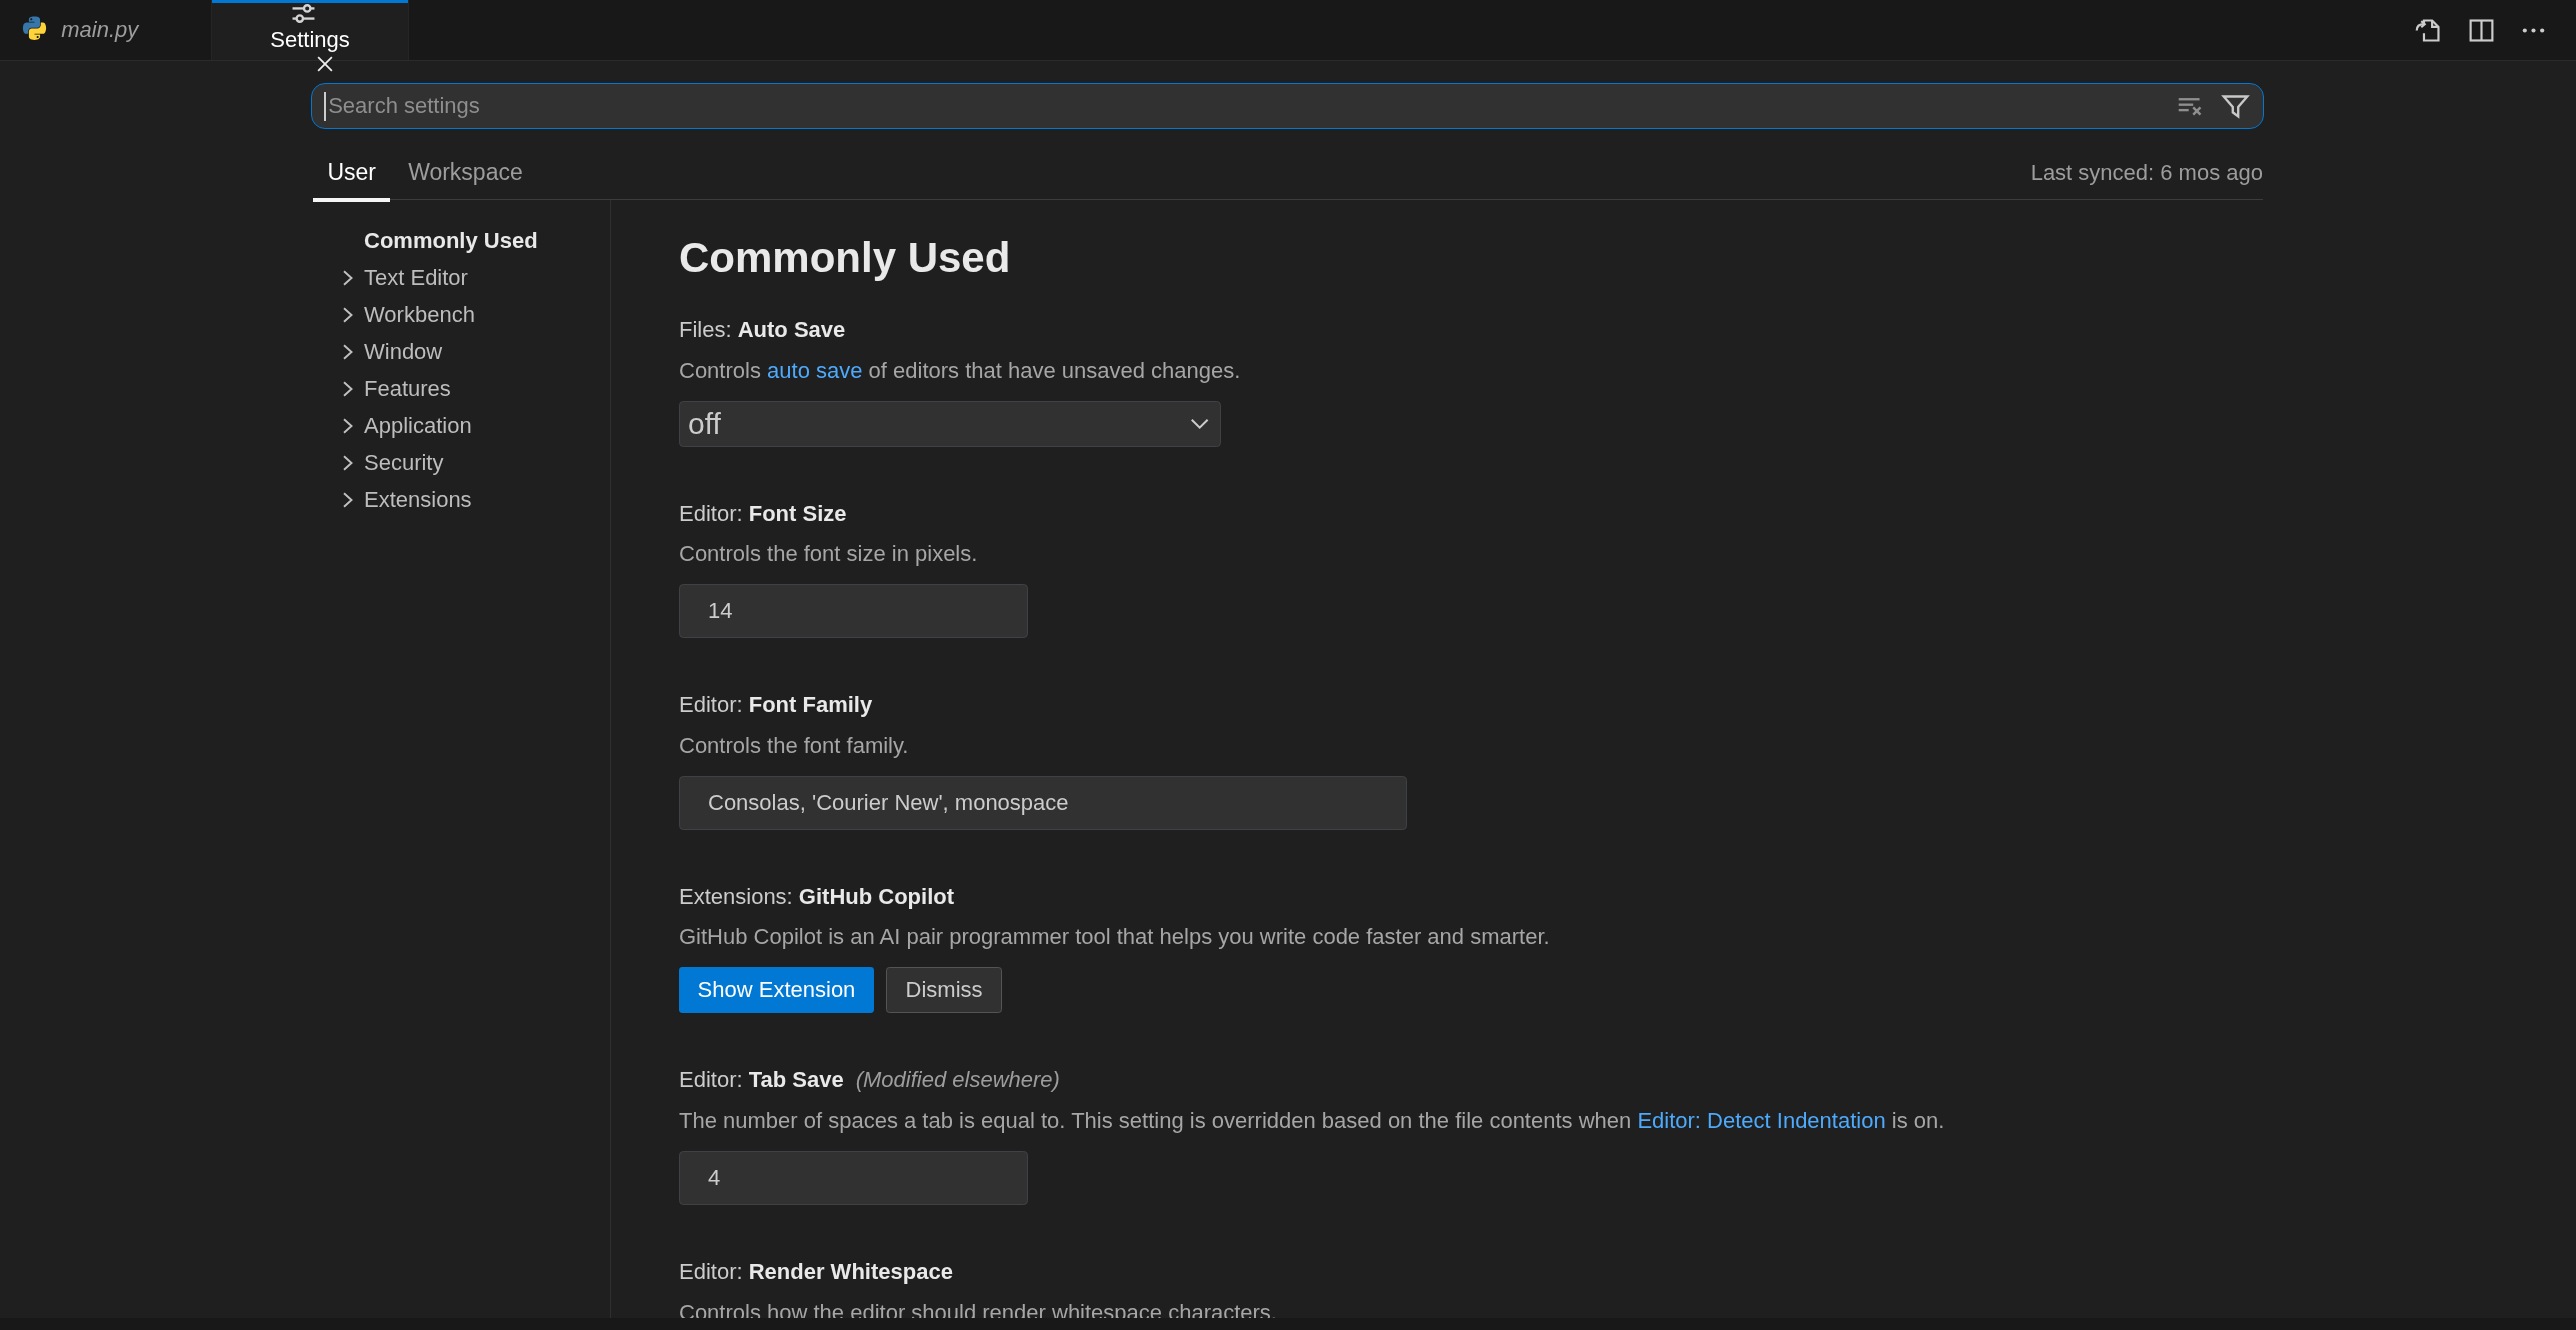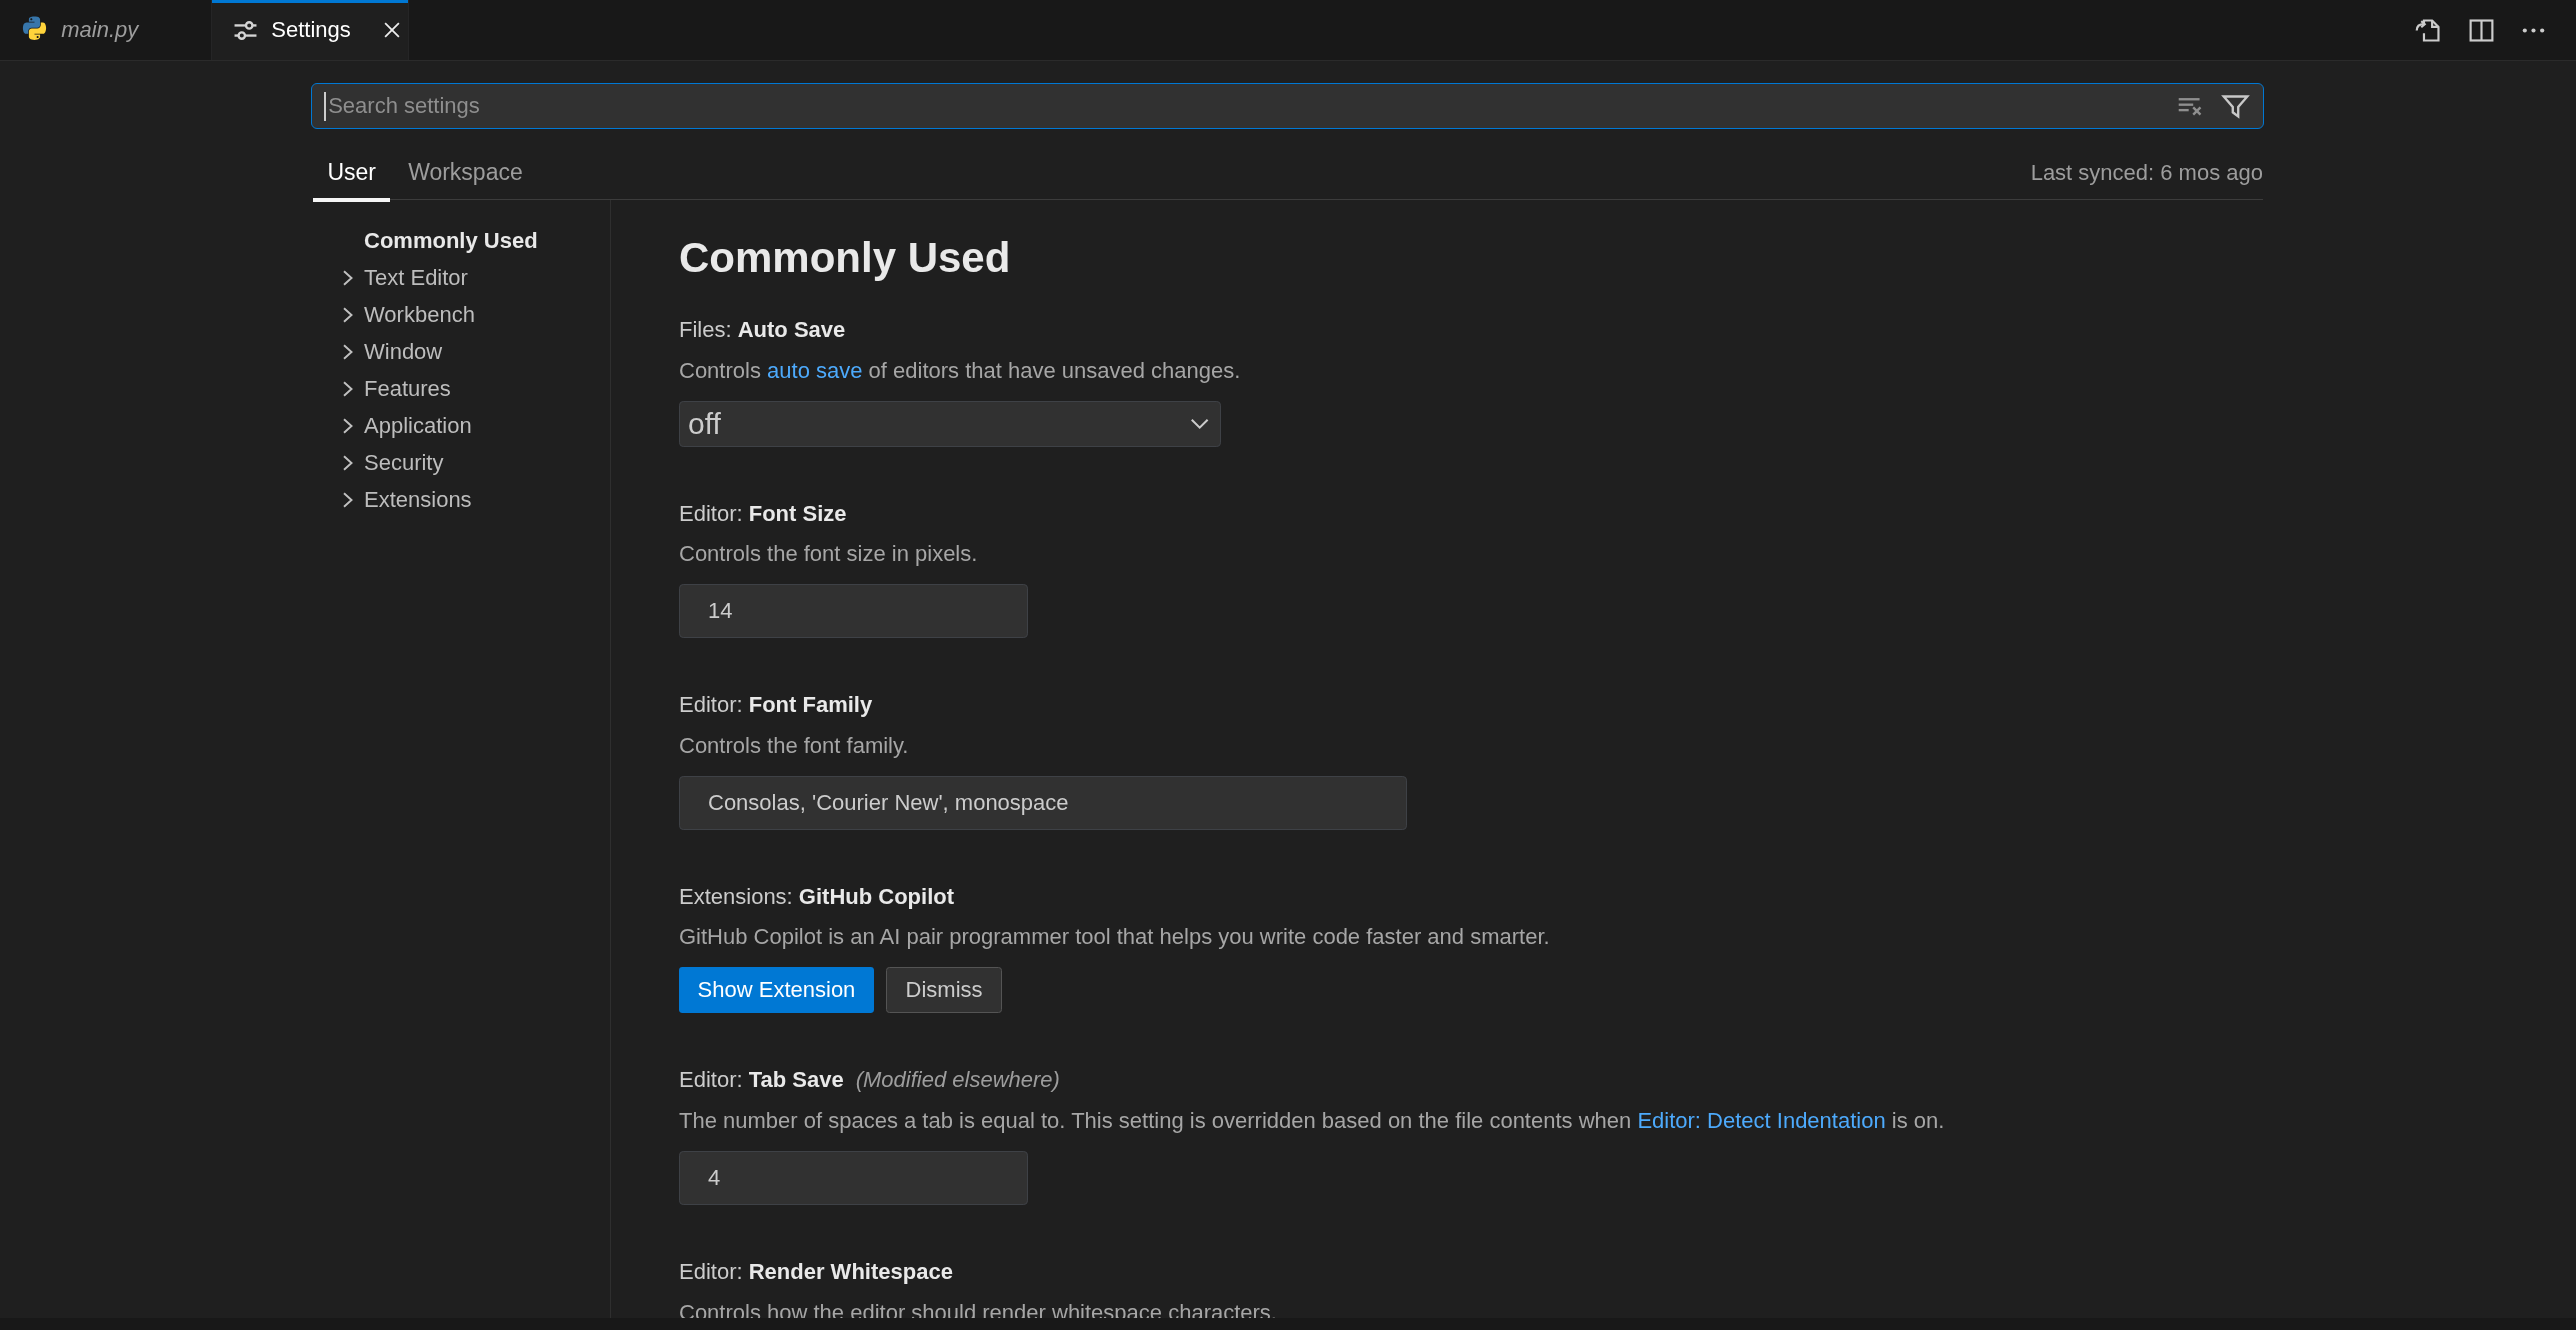--- a/index.html
+++ b/index.html
@@ -10,27 +10,27 @@
   .tabbar { position:absolute; top:0; left:0; width:2576px; height:61px;
     background:#181818; border-bottom:1.7px solid #2b2b2b; display:flex; align-items:stretch;justify-content:space-between; }
   .tab { display:flex; align-items:center; padding:0 20.3px; font-size:22px; color:#9d9d9d;
     border-right:0.8px solid #252526; position:relative; cursor:pointer; }
   .tab.preview .tab-label { font-style:italic; }
   .tab.active { background:#1f1f1f; color:#ffffff; }
   .tab.active::before { content:""; position:absolute; top:0; left:0; right:0; height:3.4px; background:#0078d4; }
   .tab .tab-icon { width:29px; height:29px; margin-right:12px; display:flex; align-items:center; }
   .tab .close { margin-left:30.5px; width:29px; height:29px; display:flex; align-items:center; justify-content:center; border-radius:5.1px; }
   .tab1 { width:212px; }
-  .tab2 { width:197px; }
+  .tab2 { width:197px;flex-direction:column; }
   .tabbar-actions { margin-left:auto; display:flex; align-items:center; gap:22px; padding-right:27px; }
   .action-icon { width:30.5px; height:30.5px; display:flex; align-items:center; justify-content:center; cursor:pointer; }
 
   
   .search-wrap { position:absolute; top:83px; left:311px; width:1953px; height:46px;
-    background:#313131; border:1.7px solid #0078d4; border-radius:6px;
+    background:#313131; border:1.7px solid #0078d4; border-radius:14px;
     display:flex; align-items:center; padding:0 12px; }
   .caret { width:1.7px; height:29px; background:#cccccc; margin-right:2.5px; }
   .search-input { flex:1; background:transparent; border:none; outline:none; color:#cccccc;
     font-size:22px; font-family:inherit; height:100%; }
   .search-input::placeholder { color:#8e8e8e; }
   .search-actions { display:flex; align-items:center; gap:15.2px; margin-left:10.2px; }
 
   
   .scope-row { position:absolute; top:144px; left:313px; width:1950px; height:56px;
     border-bottom:1.7px solid #3c3c3c; display:flex; align-items:flex-end; }

